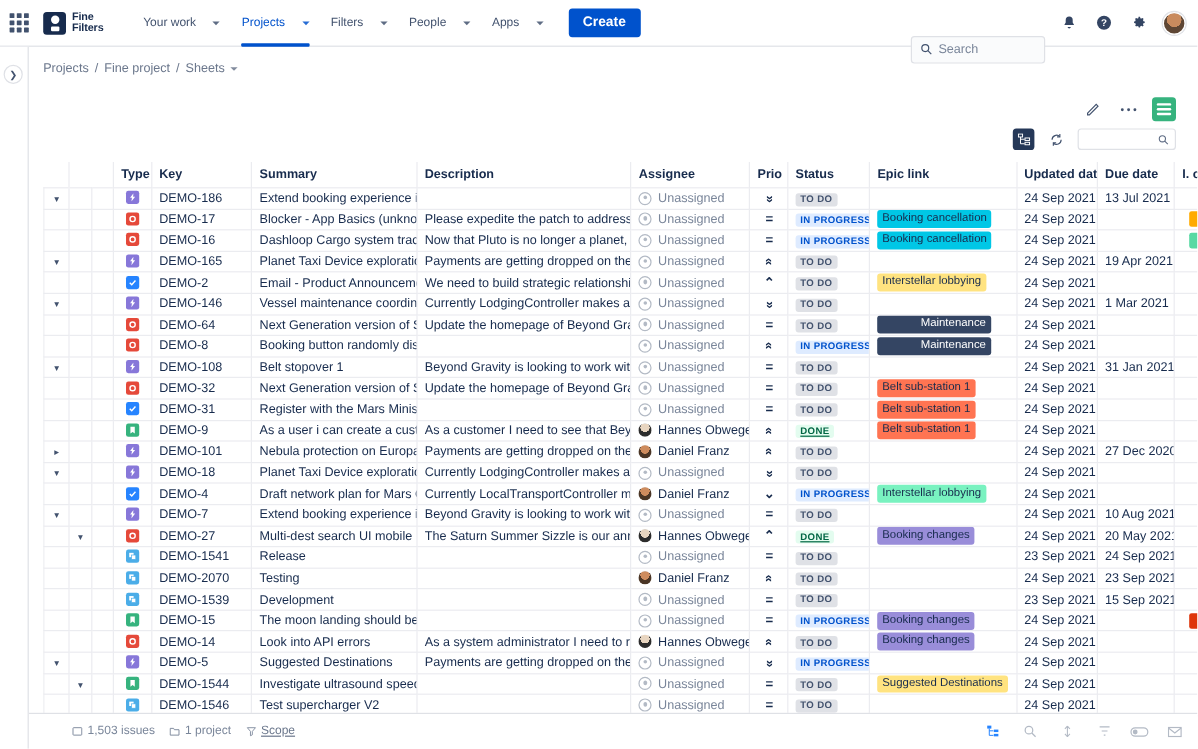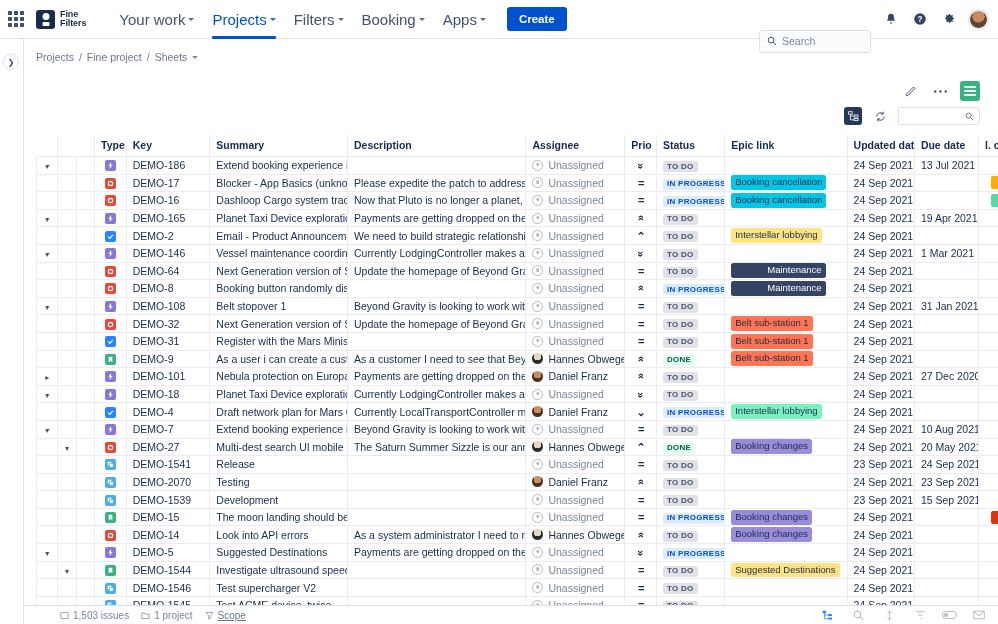--- a/index.html
+++ b/index.html
@@ -21,22 +21,22 @@
     grid-template-rows:repeat(3,1fr); gap:1.5px; margin-right:12px; cursor:pointer; }
   .apps-grid i { background:#42526E; border-radius:0.5px; display:block; }
   .brand { display:flex; align-items:center; gap:5px; margin-right:24px; cursor:pointer; }
   .brand-mark { width:19px; height:19px; background:#172B4D; border-radius:3px; position:relative; }
   .brand-mark::before { content:""; position:absolute; left:50%; top:3px; transform:translateX(-50%);
     width:7px; height:7px; border-radius:50%; background:#fff; }
   .brand-mark::after { content:""; position:absolute; left:50%; bottom:3px; transform:translateX(-50%);
     width:7px; height:4px; border-radius:1px; background:#fff; }
   .brand-text { font-size:9px; font-weight:bold; line-height:9px; color:#172B4D; letter-spacing:-.1px; }
   .navitems { display:flex; align-items:center; height:39px; }
-  .navitem { display:flex; align-items:center; gap:3px; padding:0 9px; height:39px;
-    color:#42526E; font-size:15px; cursor:pointer; position:relative; }
+  .navitem { display:flex; align-items:center; gap:14px; padding:0 9px; height:39px;
+    color:#42526E; font-size:10px; cursor:pointer; position:relative; }
   .navitem.active { color:#0052CC; }
   .navitem.active::after { content:""; position:absolute; left:9px; right:9px; bottom:0;
     height:2.5px; background:#0052CC; border-radius:1px; }
   .caret { width:0;height:0;border-left:3px solid transparent;border-right:3px solid transparent;
     border-top:3.5px solid currentColor; opacity:.85; }
   .create-btn { background:#0052CC; color:#fff; font-weight:bold; font-size:11.5px;
     border:none; border-radius:3px; padding:6px 12px; margin-left:12px; cursor:pointer; }
   .nav-right { margin-left:auto; display:flex; align-items:center; gap:11px; }
   .searchbox { width:112px; height:23px; border:1px solid #DFE1E6; border-radius:3px;
     display:flex; align-items:center; gap:5px; padding:0 7px; background:#FAFBFC; cursor:text;margin-top:44px;}
@@ -129,37 +129,37 @@
   .p-low  { color:#2684FF; }
   .p-med  { color:#FFAB00; }
   .p-high { color:#FF5630; }
   .p-highest { color:#FF5630; }
   .p-lowest { color:#2684FF; }
 
   .lozenge { display:inline-block; font-size:8px; font-weight:bold; letter-spacing:.3px;
     padding:1.5px 4px; border-radius:2.5px; text-transform:uppercase; line-height:1;}
   .lz-todo { background:#DFE1E6; color:#42526E; }
   .lz-prog { background:#DEEBFF; color:#0052CC; }
-  .lz-done { background:#E3FCEF; color:#006644; }
+  .lz-done { background:#E3FCEF; color:#006644;text-decoration:underline; }
 
   .epic { display:inline-block; font-size:9.5px; padding:1px 4px; border-radius:2.5px; line-height:1.35;}
   .ep-cyan   { background:#00C7E6; color:#172B4D; }
   .ep-yellow { background:#FFE380; color:#172B4D; }
   .ep-dark   { background:#344563; color:#fff;padding-left:36px; }
   .ep-red    { background:#FF7452; color:#172B4D; }
   .ep-green  { background:#79F2C0; color:#172B4D; }
   .ep-purple { background:#998DD9; color:#172B4D;text-align:right; }
   .ep-yellow2{ background:#FFE380; color:#172B4D; }
 
   .due-over { color:#DE350B; }
   .epic-hatch { background-image:repeating-linear-gradient(135deg,#fff 0 9px,#F4F5F7 9px 10px); }
   .lcol-chip { width:9px;height:13px;border-radius:2px;display:block;margin-left:6px;}
 
   
-  .bottombar { position:absolute; left:0; right:0; bottom:0; height:19px; border-top:1px solid #DFE1E6;
+  .bottombar { position:absolute; left:0; right:0; bottom:0; height:30px; border-top:1px solid #DFE1E6;
     display:flex; align-items:center; padding:0 10px 0 36px; gap:12px; background:#fff; font-size:10px;
     color:#7A869A;}
   .bb-item { display:flex; align-items:center; gap:4px; cursor:pointer;}
   .bb-link { color:#6B778C; text-decoration:underline; cursor:pointer;}
   .bb-right { margin-left:auto; display:flex; align-items:center; gap:13px; color:#B3BAC5;}
   .toggle-pill { width:15px;height:8px;border-radius:5px;border:1.3px solid #B3BAC5; position:relative;}
   .toggle-pill::after{content:"";position:absolute;left:1px;top:1px;width:4px;height:4px;border-radius:50%;
     background:#B3BAC5;}
   svg { display:block; }
 </style>
@@ -192,21 +192,21 @@
     </div>
     <div class="navitem active">
       <span>Projects</span>
       <span class="caret"></span>
     </div>
     <div class="navitem">
       <span>Filters</span>
       <span class="caret"></span>
     </div>
     <div class="navitem">
-      <span>Booking</span>
+      <span>People</span>
       <span class="caret"></span>
     </div>
     <div class="navitem">
       <span>Apps</span>
       <span class="caret"></span>
     </div>
   </div>
   <button class="create-btn">Create</button>
 
   <div class="nav-right">

